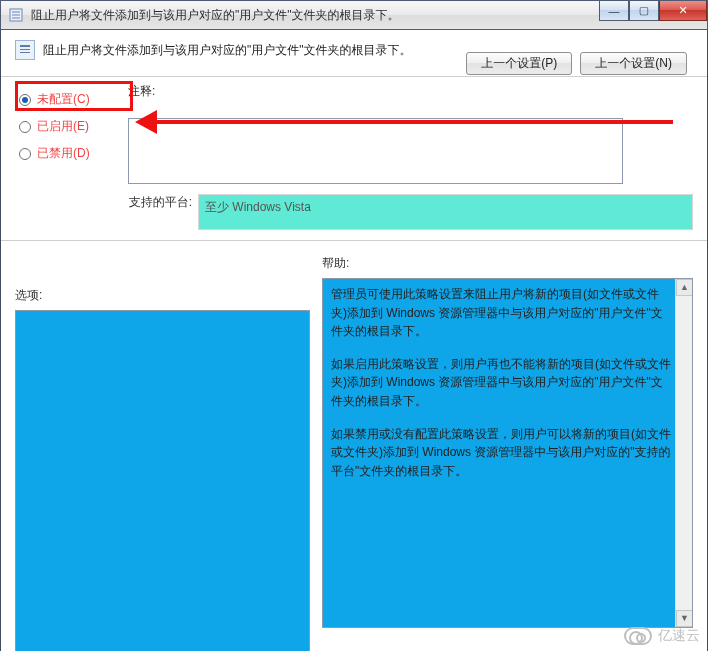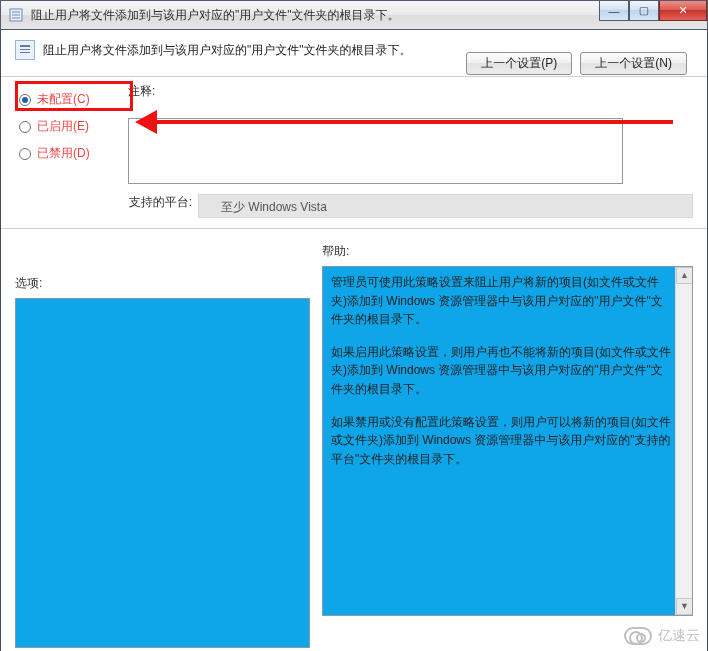--- a/index.html
+++ b/index.html
@@ -85,22 +85,22 @@
   }
   .mid-right { flex:1; padding-left:0;}
   .label-right { color:#333; font-size:12px; margin-bottom:18px; display:block;}
   .textarea {
     width:495px; height:66px;
     border:1px solid #8d9aae; background:#fff;
   }
   .platform-row{ display:flex; margin-top:10px;}
   .platform-label{ width:70px; text-align:right; color:#333; padding-right:6px; }
   .platform-field{
-    flex:1; height:24px; border:1px solid #d7d7d7; background:#e5e5e5;
-    padding:4px 22px; color:#555; width:495px; flex:none;
+    flex:1; height:36px; border:1px solid #d7d7d7; background:#5eead4;
+    padding:4px 6px; color:#555; width:495px; flex:none;
   }
   .body {
     display:flex; gap:12px; padding:14px;
   }
   .col-label { font-size:12px; color:#333; margin-bottom:6px;}
   .col-left, .col-right { display:flex; flex-direction:column;}
   .col-left { width:295px;margin-top:32px;}
   .col-right { flex:1;}
   .panel {
     border:1px solid #8d9aae; background:#0ea5e9;

